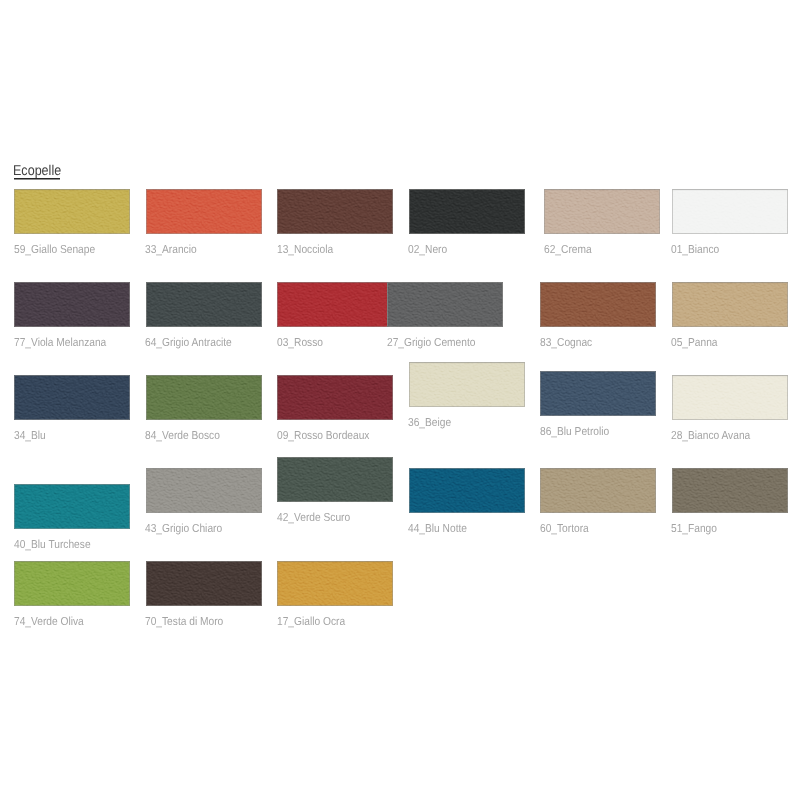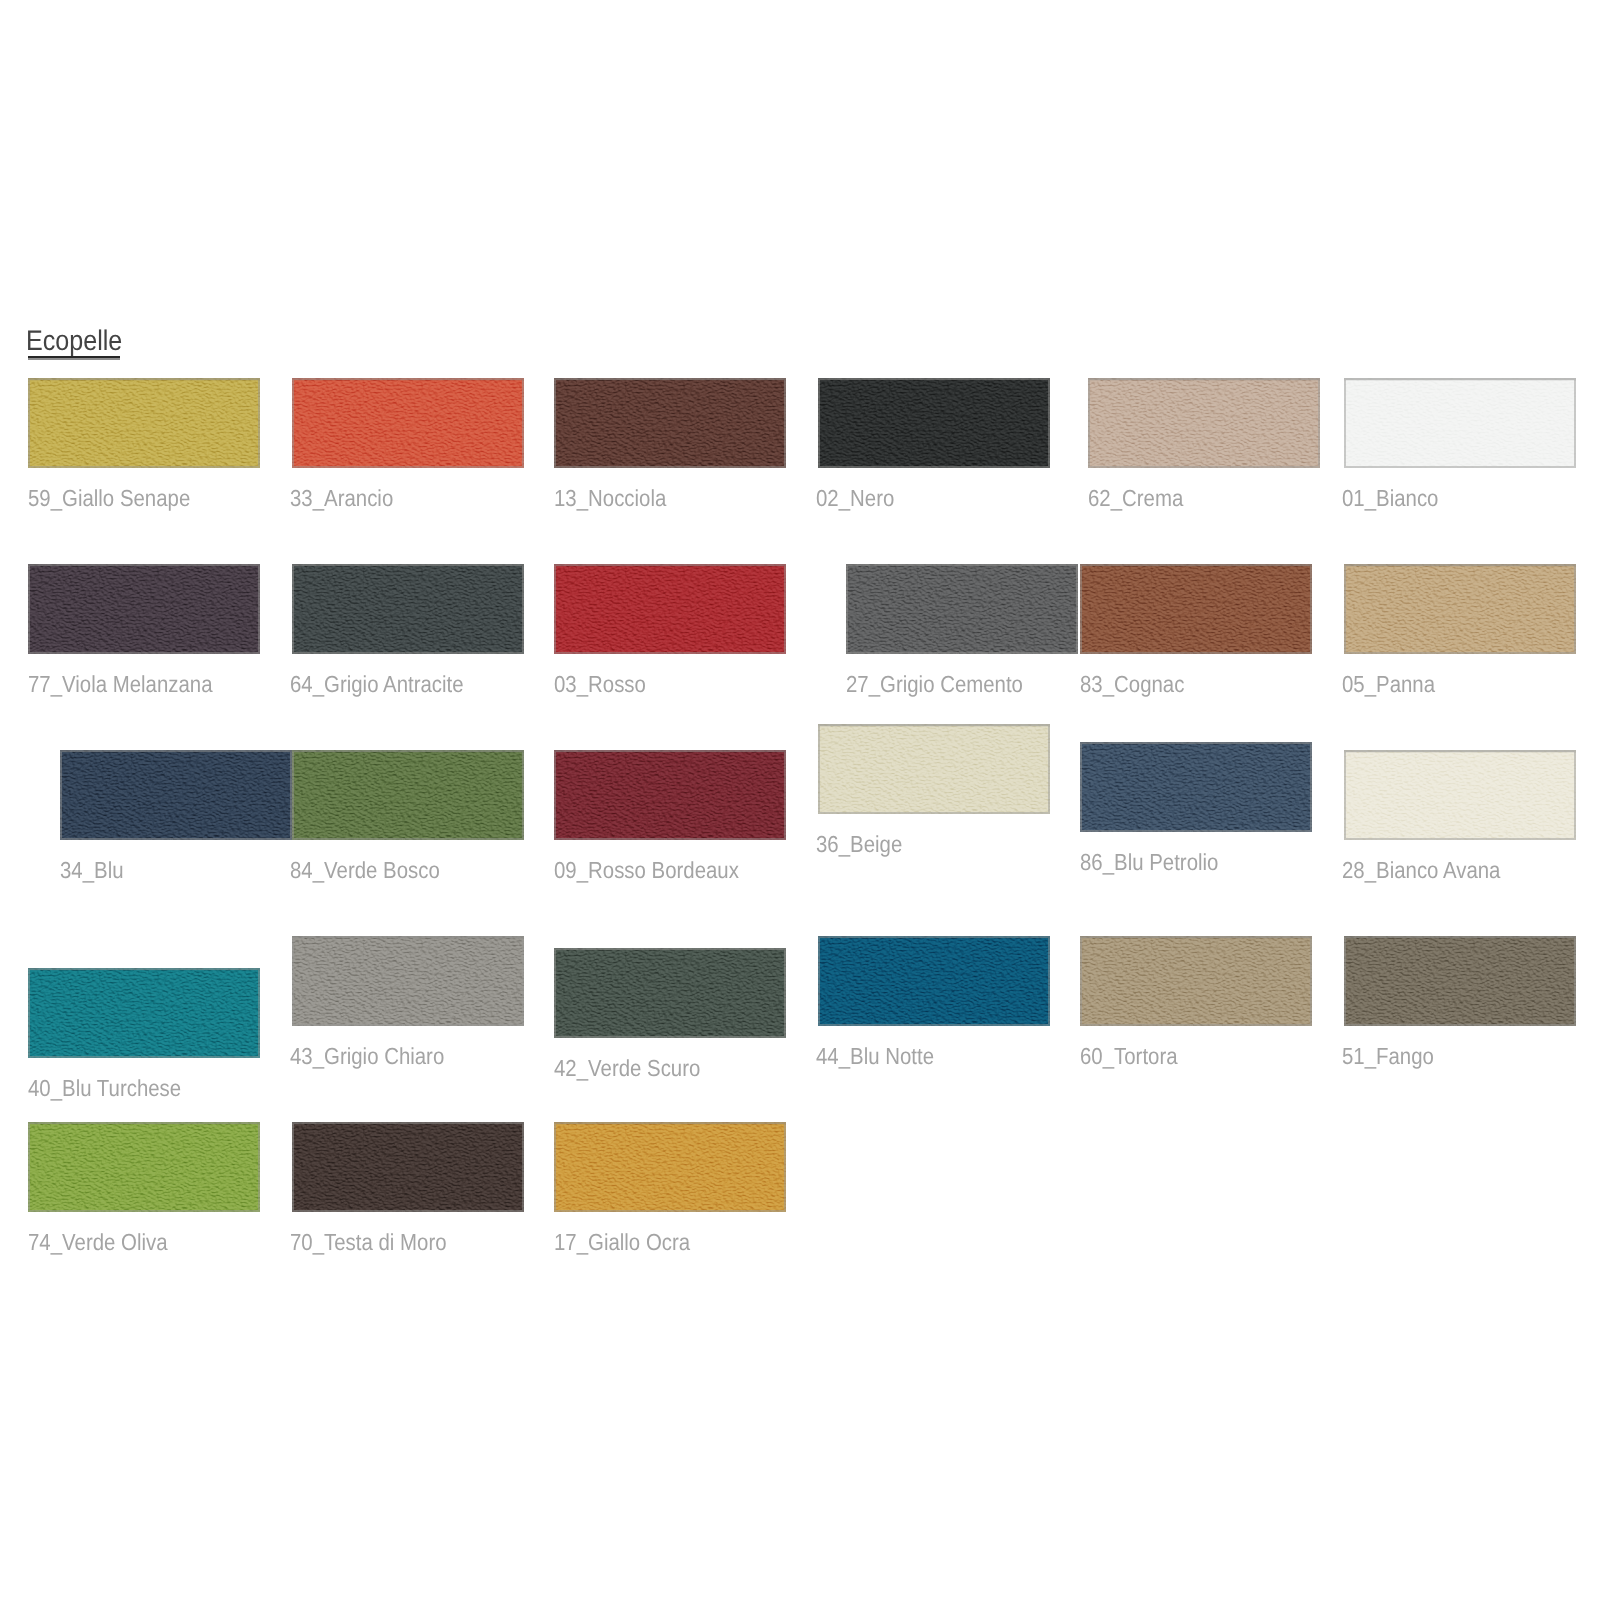--- a/index.html
+++ b/index.html
@@ -190,21 +190,21 @@
     </div>
     <div class="cell" style="left:263.0px;top:93.0px">
       <div class="chip" style="background:#AE2E34">
         <svg class="chip-tex" viewBox="0 0 116 45" preserveAspectRatio="none">
             <rect x="0" y="0" width="116" height="45" filter="url(#leatherGrain)"></rect>
           </svg>
         <span class="chip-edge"></span>
       </div>
       <div class="cell-label">03_Rosso</div>
     </div>
-    <div class="cell" style="left:409px;top:93.0px">
+    <div class="cell" style="left:373px;top:93.0px">
       <div class="chip" style="background:#616263">
         <svg class="chip-tex" viewBox="0 0 116 45" preserveAspectRatio="none">
             <rect x="0" y="0" width="116" height="45" filter="url(#leatherGrain)"></rect>
           </svg>
         <span class="chip-edge"></span>
       </div>
       <div class="cell-label">27_Grigio Cemento</div>
     </div>
     <div class="cell" style="left:526.0px;top:93.0px">
       <div class="chip" style="background:#8F5940">
@@ -217,21 +217,21 @@
     </div>
     <div class="cell" style="left:657.5px;top:93.0px">
       <div class="chip" style="background:#C5AC85">
         <svg class="chip-tex" viewBox="0 0 116 45" preserveAspectRatio="none">
             <rect x="0" y="0" width="116" height="45" filter="url(#leatherGrain)"></rect>
           </svg>
         <span class="chip-edge"></span>
       </div>
       <div class="cell-label">05_Panna</div>
     </div>
-    <div class="cell" style="left:16px;top:186.0px">
+    <div class="cell" style="left:0.0px;top:186.0px">
       <div class="chip" style="background:#34455A">
         <svg class="chip-tex" viewBox="0 0 116 45" preserveAspectRatio="none">
             <rect x="0" y="0" width="116" height="45" filter="url(#leatherGrain)"></rect>
           </svg>
         <span class="chip-edge"></span>
       </div>
       <div class="cell-label">34_Blu</div>
     </div>
     <div class="cell" style="left:131.5px;top:186.0px">
       <div class="chip" style="background:#647B49">
@@ -289,21 +289,21 @@
     </div>
     <div class="cell" style="left:131.5px;top:279.0px">
       <div class="chip" style="background:#97958F">
         <svg class="chip-tex" viewBox="0 0 116 45" preserveAspectRatio="none">
             <rect x="0" y="0" width="116" height="45" filter="url(#leatherGrain)"></rect>
           </svg>
         <span class="chip-edge"></span>
       </div>
       <div class="cell-label">43_Grigio Chiaro</div>
     </div>
-    <div class="cell" style="left:263.0px;top:285px">
+    <div class="cell" style="left:263.0px;top:268px">
       <div class="chip" style="background:#4B5850">
         <svg class="chip-tex" viewBox="0 0 116 45" preserveAspectRatio="none">
             <rect x="0" y="0" width="116" height="45" filter="url(#leatherGrain)"></rect>
           </svg>
         <span class="chip-edge"></span>
       </div>
       <div class="cell-label">42_Verde Scuro</div>
     </div>
     <div class="cell" style="left:394.5px;top:279.0px">
       <div class="chip" style="background:#0D5C7E">

